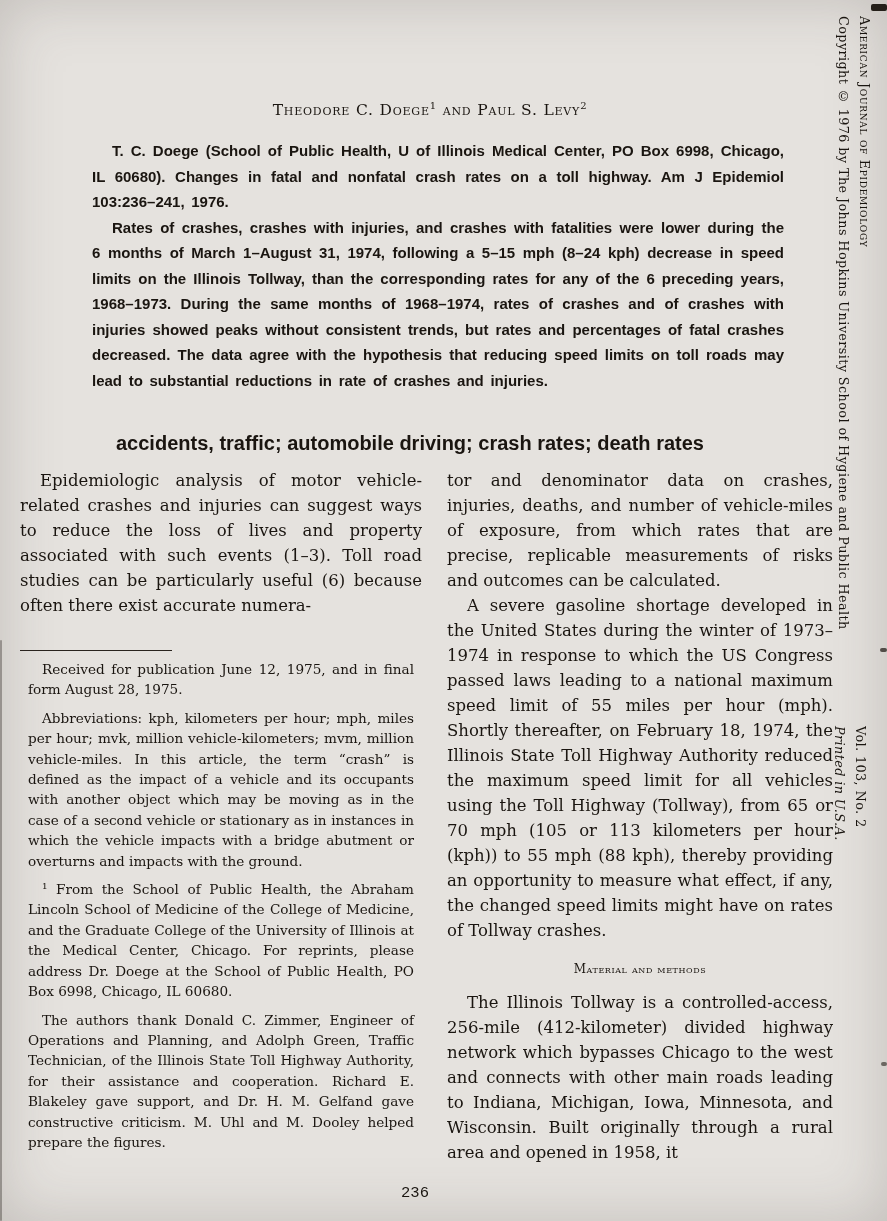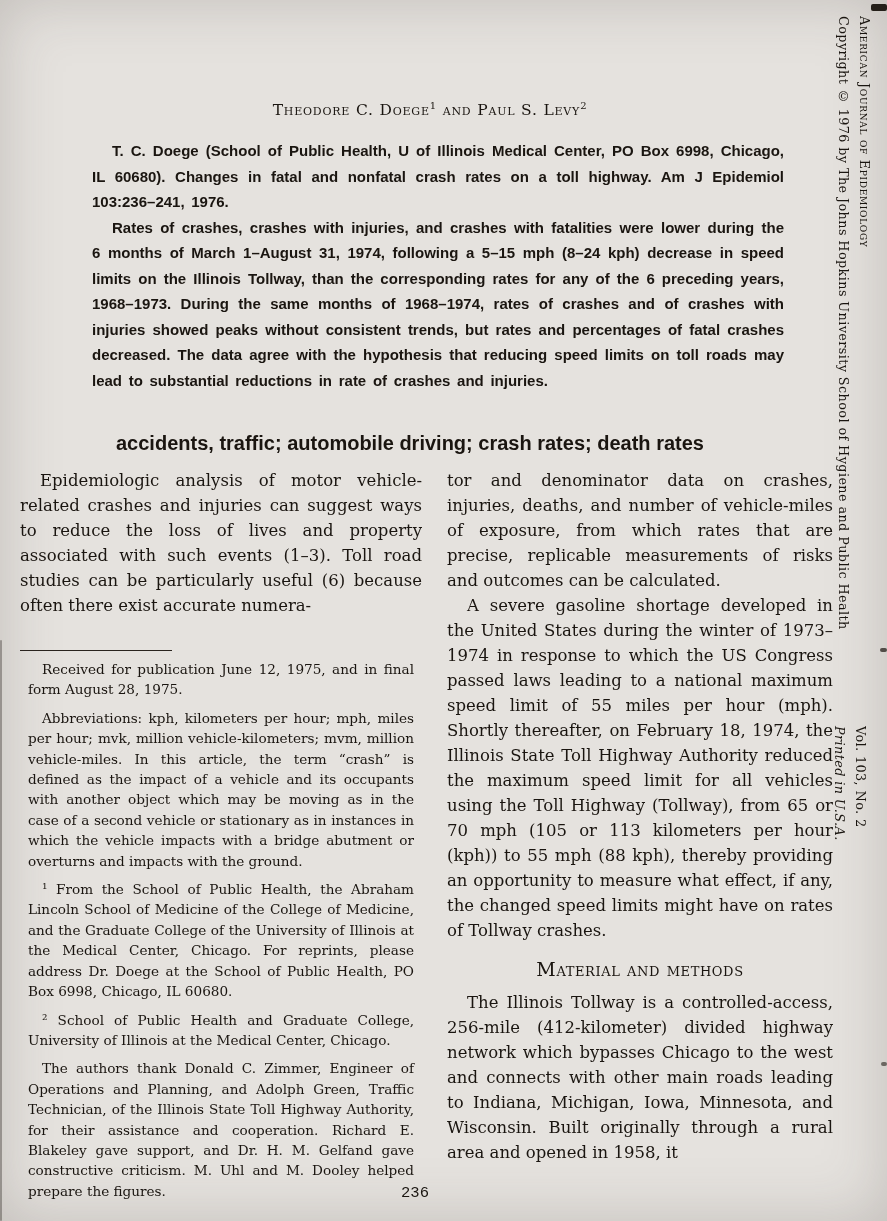--- a/index.html
+++ b/index.html
@@ -76,21 +76,21 @@
   .footnotes {
     font-size: 13.6px;
     line-height: 20.4px;
     text-align: justify;
   }
   .footnotes p { margin: 8px; text-indent: 14px; }
   
   .section-heading {
     text-align: center;
     font-variant: small-caps;
-    font-size: 19px;
+    font-size: 12px;
     letter-spacing: 0.6px;
     margin: 14px 0 8px 0 !important;
     text-indent: 0 !important;
     font-weight: normal;
   }
   
   .masthead {
     position: absolute;
     top: 16px; right: 12px;
     writing-mode: vertical-rl;
@@ -144,21 +144,20 @@
 
   <div class="keywords">accidents, traffic; automobile driving; crash rates; death rates</div>
 
   <div class="col col-left">
     <p>Epidemiologic analysis of motor vehicle-related crashes and injuries can suggest ways to reduce the loss of lives and property associated with such events (1–3). Toll road studies can be particularly useful (6) because often there exist accurate numera-</p>
     <div class="footnote-rule"></div>
     <div class="footnotes">
       <p>Received for publication June 12, 1975, and in final form August 28, 1975.</p>
       <p>Abbreviations: kph, kilometers per hour; mph, miles per hour; mvk, million vehicle-kilometers; mvm, million vehicle-miles. In this article, the term “crash” is defined as the impact of a vehicle and its occupants with another object which may be moving as in the case of a second vehicle or stationary as in instances in which the vehicle impacts with a bridge abutment or overturns and impacts with the ground.</p>
       <p>¹ From the School of Public Health, the Abraham Lincoln School of Medicine of the College of Medicine, and the Graduate College of the University of Illinois at the Medical Center, Chicago. For reprints, please address Dr. Doege at the School of Public Health, PO Box 6998, Chicago, IL 60680.</p>
-      <p>² School of Public Health and Graduate College, University of Illinois at the Medical Center, Chicago.</p>
       <p>The authors thank Donald C. Zimmer, Engineer of Operations and Planning, and Adolph Green, Traffic Technician, of the Illinois State Toll Highway Authority, for their assistance and cooperation. Richard E. Blakeley gave support, and Dr. H. M. Gelfand gave constructive criticism. M. Uhl and M. Dooley helped prepare the figures.</p>
     </div>
   </div>
 
   <div class="col col-right">
     <p class="no-indent">tor and denominator data on crashes, injuries, deaths, and number of vehicle-miles of exposure, from which rates that are precise, replicable measurements of risks and outcomes can be calculated.</p>
     <p>A severe gasoline shortage developed in the United States during the winter of 1973–1974 in response to which the US Congress passed laws leading to a national maximum speed limit of 55 miles per hour (mph). Shortly thereafter, on February 18, 1974, the Illinois State Toll Highway Authority reduced the maximum speed limit for all vehicles using the Toll Highway (Tollway), from 65 or 70 mph (105 or 113 kilometers per hour (kph)) to 55 mph (88 kph), thereby providing an opportunity to measure what effect, if any, the changed speed limits might have on rates of Tollway crashes.</p>
     <p class="section-heading">Material and methods</p>
     <p>The Illinois Tollway is a controlled-access, 256-mile (412-kilometer) divided highway network which bypasses Chicago to the west and connects with other main roads leading to Indiana, Michigan, Iowa, Minnesota, and Wisconsin. Built originally through a rural area and opened in 1958, it</p>
   </div>

